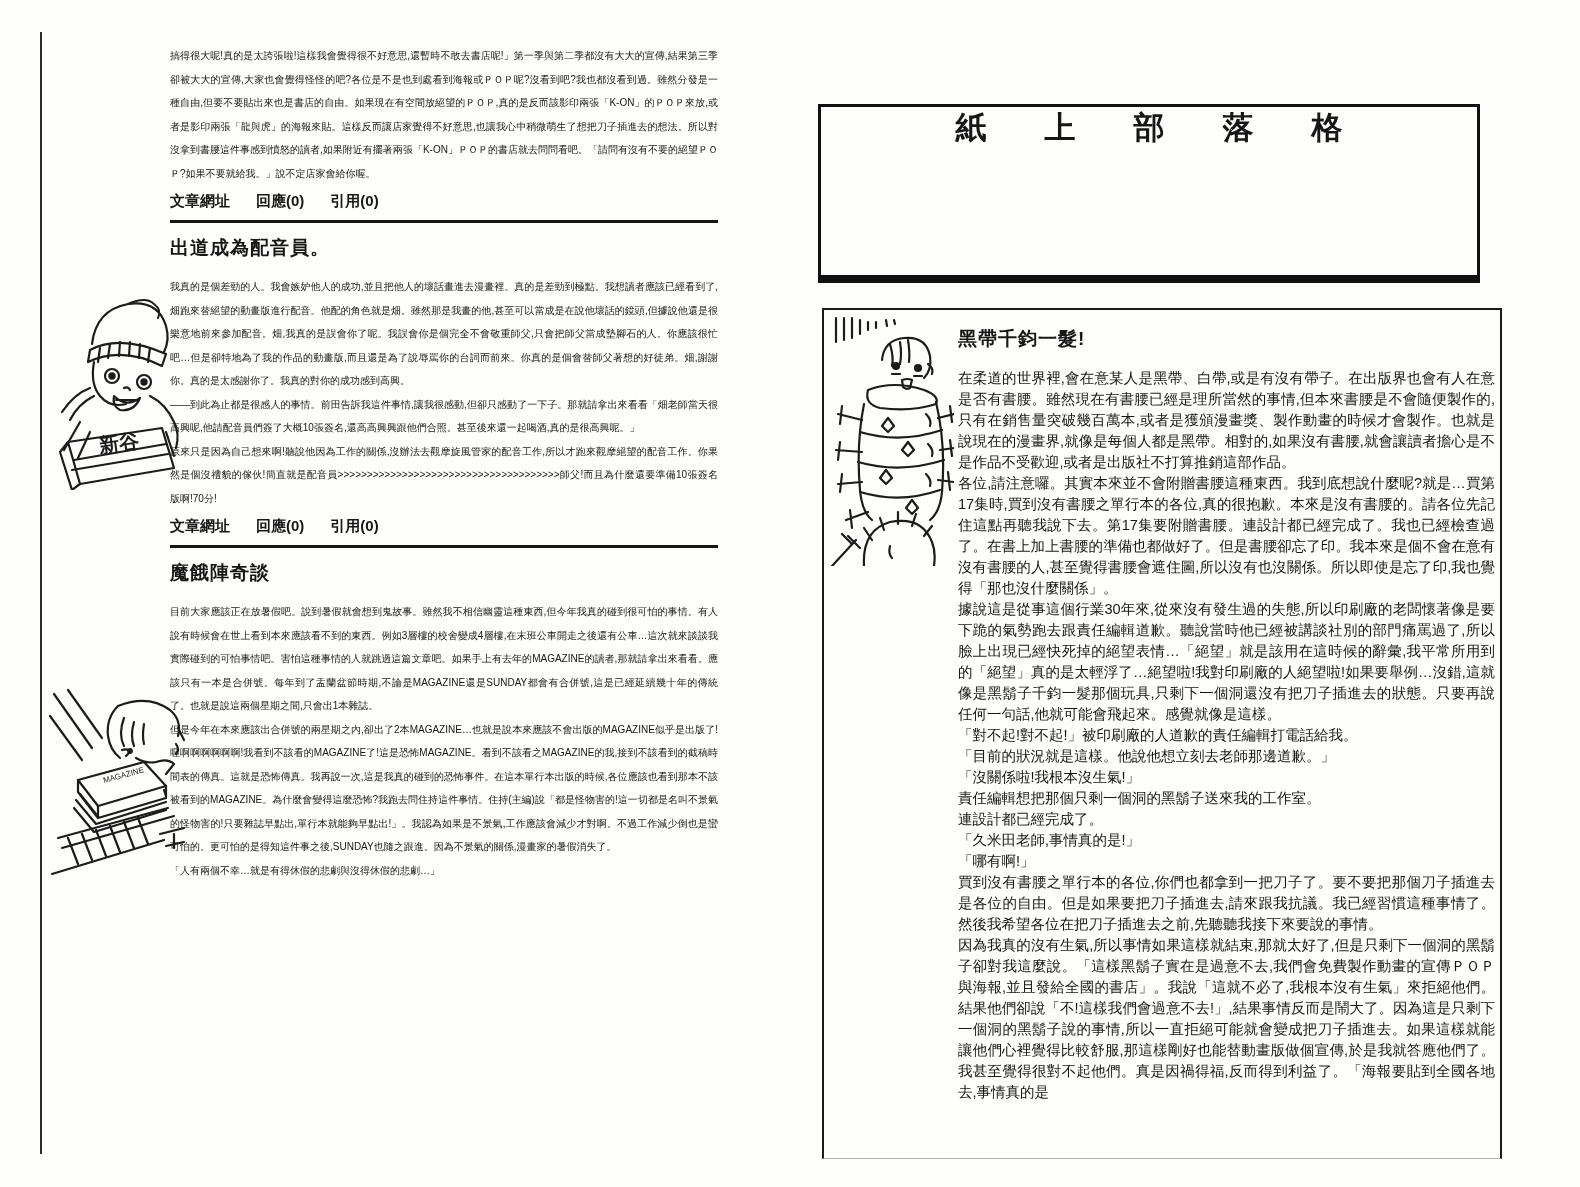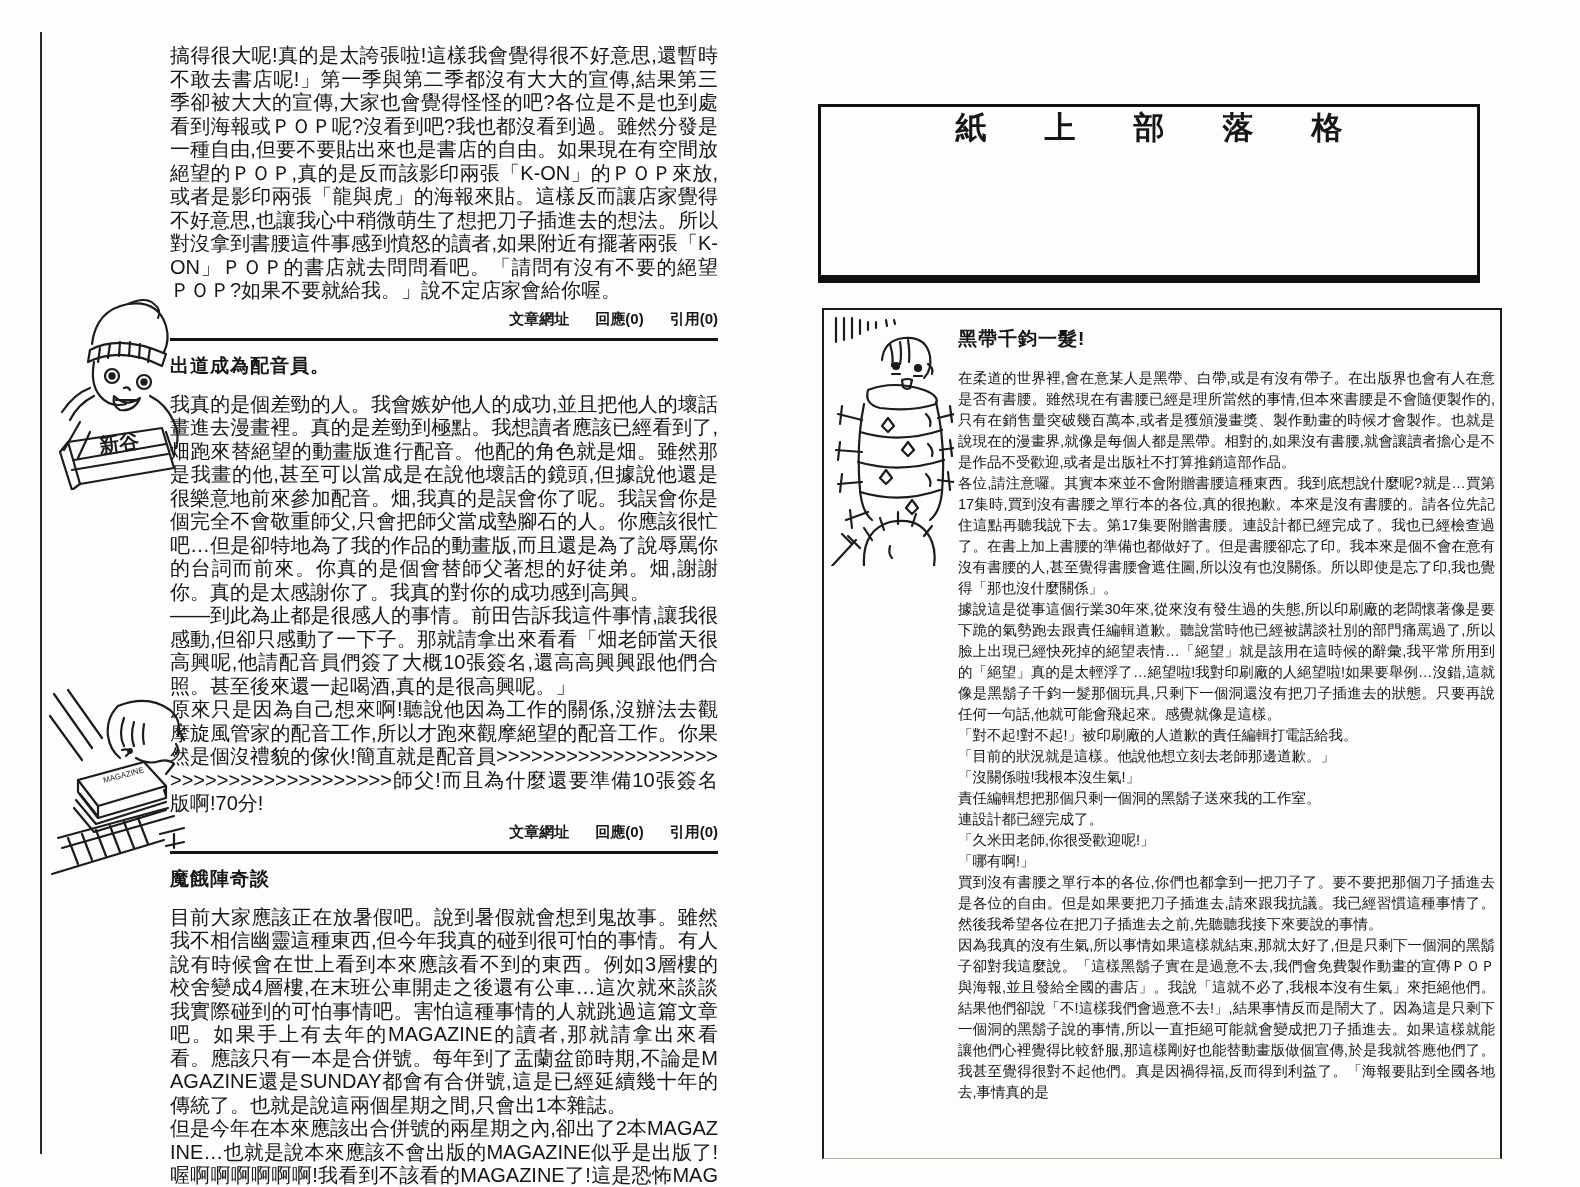--- a/index.html
+++ b/index.html
@@ -1,23 +1,23 @@
 <!DOCTYPE html>
 <html><head>
 <meta charset="utf-8">
 <style>
   html,body{margin:0;padding:0;background:#e8e6e1;}
   #canvas{position:relative;width:1580px;height:1187px;background:#fdfdfb;overflow:hidden;
           font-family:"Liberation Sans","DejaVu Sans",sans-serif;color:#161616;}
   
   .page-edge{position:absolute;left:40px;top:32px;height:1122px;width:0;border-left:2px solid #2b2b2b;}
   .left-col{position:absolute;left:170px;top:44px;width:548px;}
-  .left-col p, .right-col p{margin:0;font-size:20px;line-height:23.5px;text-align:justify;word-break:break-all;}
+  .left-col p, .right-col p{margin:0;font-size:10px;line-height:23.5px;text-align:justify;word-break:break-all;}
   .right-col p{font-size:14.5px;line-height:21px;}
-  .meta-line{display:flex;justify-content:flex-end;gap:26px;font-size:15px;font-weight:bold;
+  .meta-line{display:flex;gap:26px;font-size:15px;font-weight:bold;
              line-height:23px;margin:4px 0 2px;}
   .rule{border:none;border-top:3px solid #141414;margin:8px 0 6px;}
   .post-title{font-size:19px;font-weight:bold;letter-spacing:1px;margin:12px 0 14px;}
   .gap-after{margin-bottom:21px !important;}
   
   .banner{position:absolute;left:818px;top:104px;width:656px;height:168px;background:#fdfdfb;
           border:3px solid #101010;border-bottom-width:8px;display:flex;justify-content:center;}
   .banner span{font-size:31px;font-weight:bold;letter-spacing:58px;text-indent:58px;white-space:nowrap;}
   .content-box{position:absolute;left:822px;top:308px;width:676px;height:848px;
                border-top:2px solid #1a1a1a;border-left:2px solid #1a1a1a;border-right:2px solid #1a1a1a;
@@ -165,20 +165,20 @@
     <div class="post-title">黑帶千鈞一髮!</div>
     <div>
       <p>在柔道的世界裡,會在意某人是黑帶、白帶,或是有沒有帶子。在出版界也會有人在意是否有書腰。雖然現在有書腰已經是理所當然的事情,但本來書腰是不會隨便製作的,只有在銷售量突破幾百萬本,或者是獲頒漫畫獎、製作動畫的時候才會製作。也就是說現在的漫畫界,就像是每個人都是黑帶。相對的,如果沒有書腰,就會讓讀者擔心是不是作品不受歡迎,或者是出版社不打算推銷這部作品。</p>
       <p>各位,請注意囉。其實本來並不會附贈書腰這種東西。我到底想說什麼呢?就是…買第17集時,買到沒有書腰之單行本的各位,真的很抱歉。本來是沒有書腰的。請各位先記住這點再聽我說下去。第17集要附贈書腰。連設計都已經完成了。我也已經檢查過了。在書上加上書腰的準備也都做好了。但是書腰卻忘了印。我本來是個不會在意有沒有書腰的人,甚至覺得書腰會遮住圖,所以沒有也沒關係。所以即使是忘了印,我也覺得「那也沒什麼關係」。</p>
       <p>據說這是從事這個行業30年來,從來沒有發生過的失態,所以印刷廠的老闆懷著像是要下跪的氣勢跑去跟責任編輯道歉。聽說當時他已經被講談社別的部門痛罵過了,所以臉上出現已經快死掉的絕望表情…「絕望」就是該用在這時候的辭彙,我平常所用到的「絕望」真的是太輕浮了…絕望啦!我對印刷廠的人絕望啦!如果要舉例…沒錯,這就像是黑鬍子千鈞一髮那個玩具,只剩下一個洞還沒有把刀子插進去的狀態。只要再說任何一句話,他就可能會飛起來。感覺就像是這樣。</p>
       <p>「對不起!對不起!」被印刷廠的人道歉的責任編輯打電話給我。</p>
       <p>「目前的狀況就是這樣。他說他想立刻去老師那邊道歉。」</p>
       <p>「沒關係啦!我根本沒生氣!」</p>
       <p>責任編輯想把那個只剩一個洞的黑鬍子送來我的工作室。</p>
       <p>連設計都已經完成了。</p>
-      <p>「久米田老師,你很受歡迎呢!」</p>
+      <p>「久米田老師,事情真的是!」</p>
       <p>「哪有啊!」</p>
       <p>買到沒有書腰之單行本的各位,你們也都拿到一把刀子了。要不要把那個刀子插進去是各位的自由。但是如果要把刀子插進去,請來跟我抗議。我已經習慣這種事情了。然後我希望各位在把刀子插進去之前,先聽聽我接下來要說的事情。</p>
       <p>因為我真的沒有生氣,所以事情如果這樣就結束,那就太好了,但是只剩下一個洞的黑鬍子卻對我這麼說。「這樣黑鬍子實在是過意不去,我們會免費製作動畫的宣傳ＰＯＰ與海報,並且發給全國的書店」。我說「這就不必了,我根本沒有生氣」來拒絕他們。結果他們卻說「不!這樣我們會過意不去!」,結果事情反而是鬧大了。因為這是只剩下一個洞的黑鬍子說的事情,所以一直拒絕可能就會變成把刀子插進去。如果這樣就能讓他們心裡覺得比較舒服,那這樣剛好也能替動畫版做個宣傳,於是我就答應他們了。我甚至覺得很對不起他們。真是因禍得福,反而得到利益了。「海報要貼到全國各地去,事情真的是</p>
     </div>
   </div>
 
 </div>
 
 </body></html>

